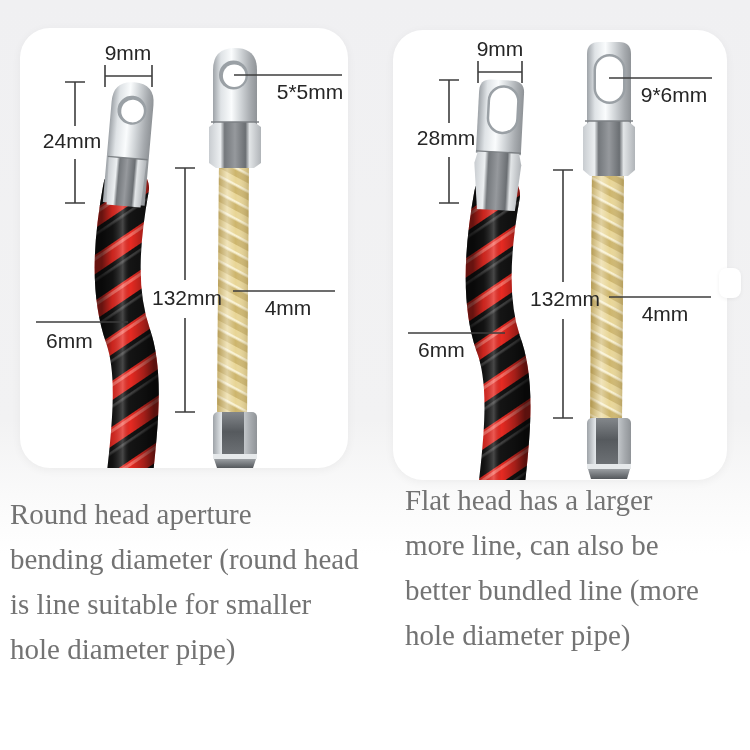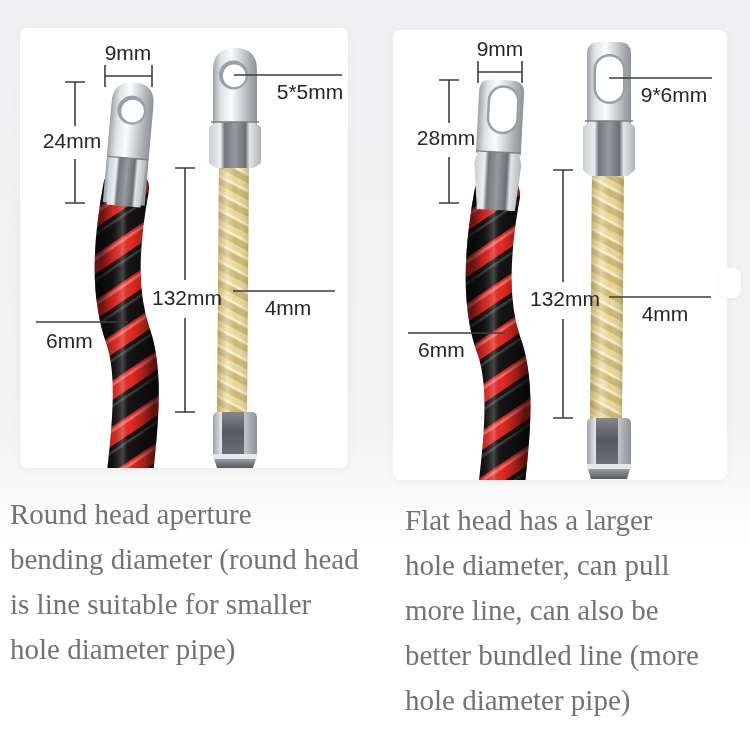--- a/index.html
+++ b/index.html
@@ -2,35 +2,35 @@
 <html><head>
 <meta charset="utf-8">
 <style>
   html,body{margin:0;padding:0;}
   body{
     width:750px;height:750px;position:relative;overflow:hidden;
     font-family:"Liberation Sans",sans-serif;
     background:linear-gradient(180deg,#f0f0f2 0%,#f2f2f3 56%,#fafafa 66%,#ffffff 74%);
   }
   .card{
-    position:absolute;background:#ffffff;border-radius:8px;
+    position:absolute;background:#ffffff;border-radius:30px;
     box-shadow:0 2px 10px rgba(0,0,0,0.05);overflow:hidden;
   }
   #card-round{left:20px;top:28px;width:328px;height:440px;}
   #card-flat{left:393px;top:30px;width:334px;height:450px;}
   .edge-tab{
     position:absolute;left:719px;top:268px;width:22px;height:30px;
     background:#ffffff;border-radius:8px;box-shadow:0 1px 4px rgba(0,0,0,0.06);
   }
   .desc{
     position:absolute;color:#737373;font-size:29px;line-height:45px;
     letter-spacing:0px;white-space:nowrap;font-family:Liberation Serif, serif;
   }
   #desc-round{left:10px;top:492px;width:370px;}
-  #desc-flat{left:405px;top:478px;width:345px;margin-top:20px;}
+  #desc-flat{left:405px;top:478px;width:345px;}
   svg{display:block;}
   svg text.dim{
     font-family:"Liberation Sans",sans-serif;font-size:21px;fill:#262626;
   }
   .dimline{stroke:#3d3d3d;stroke-width:1.6;fill:none;}
 </style>
 </head>
 <body>
 
 <div class="card" id="card-round">
@@ -285,17 +285,16 @@
 
 <div class="desc" id="desc-round">
   <div>Round head aperture</div>
   <div>bending diameter (round head</div>
   <div>is line suitable for smaller</div>
   <div>hole diameter pipe)</div>
 </div>
 
 <div class="desc" id="desc-flat">
   <div>Flat head has a larger</div>
-  <div>hole diameter, can pull</div>
   <div>more line, can also be</div>
   <div>better bundled line (more</div>
   <div>hole diameter pipe)</div>
 </div>
 
 </body></html>

